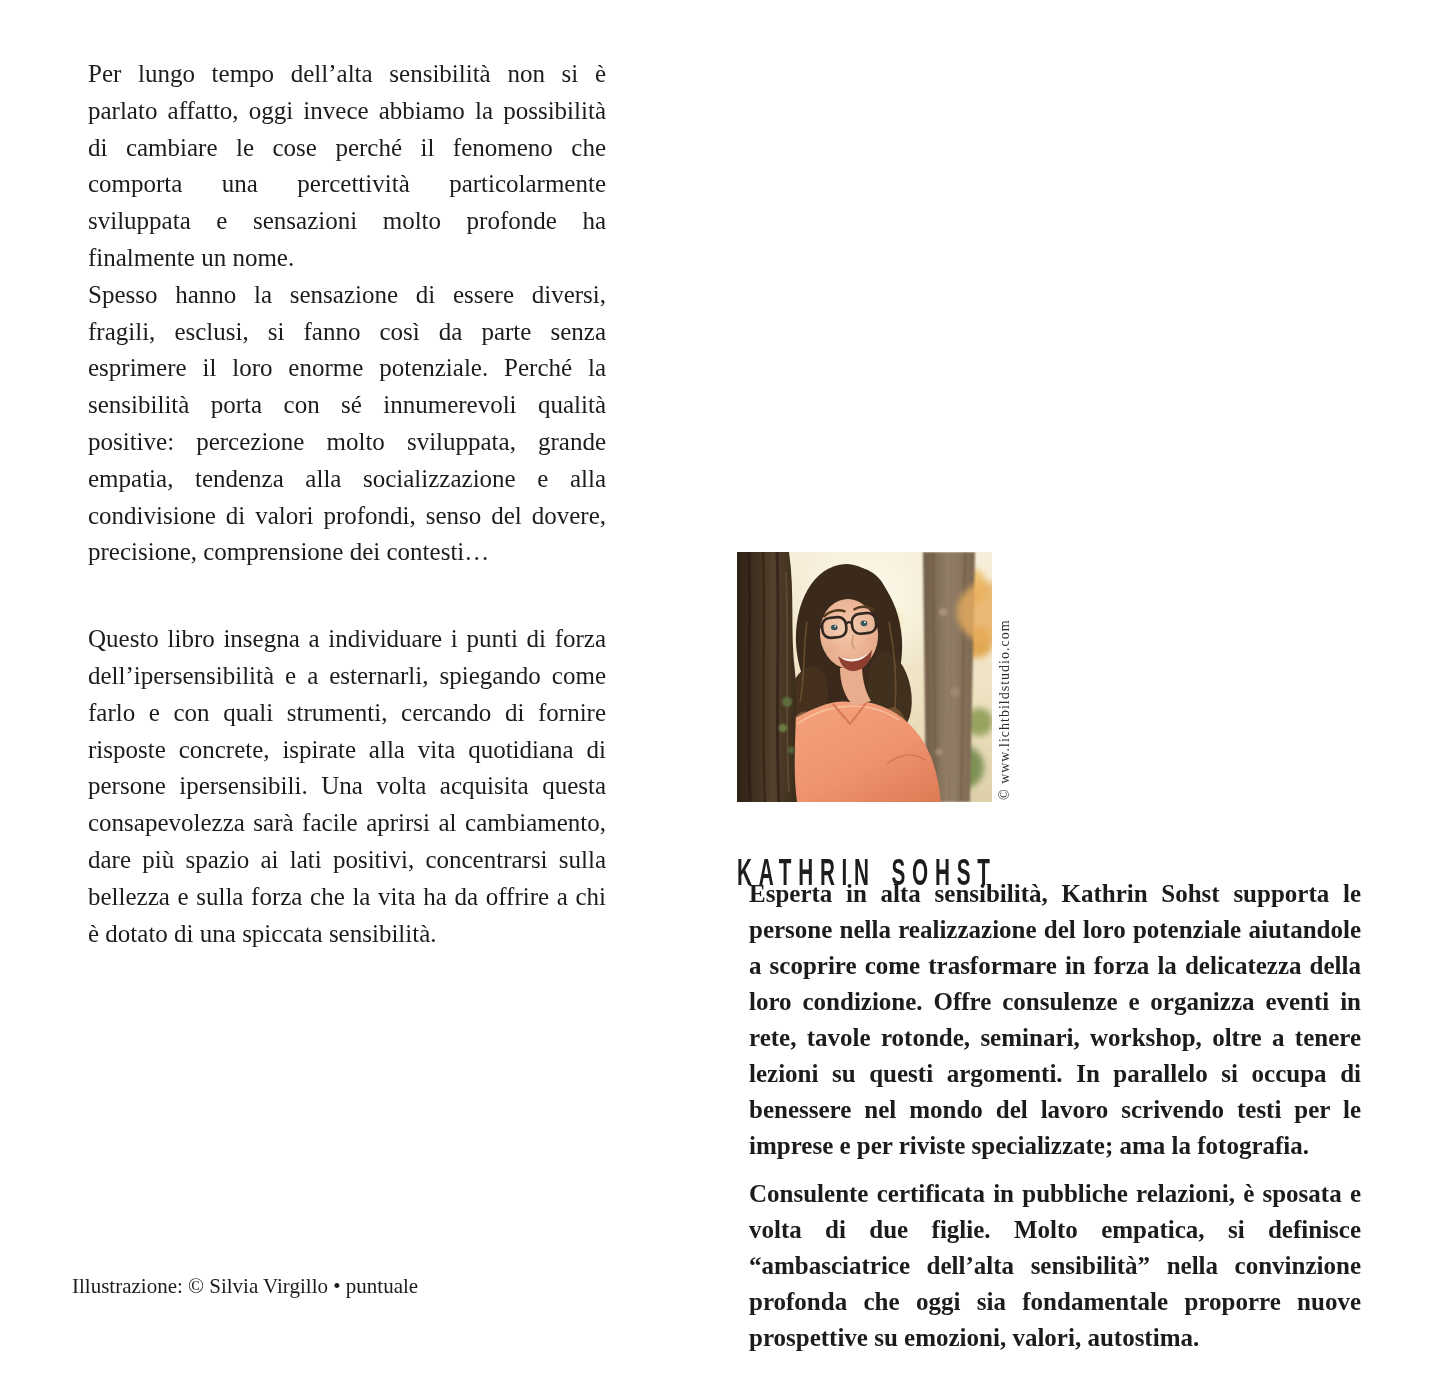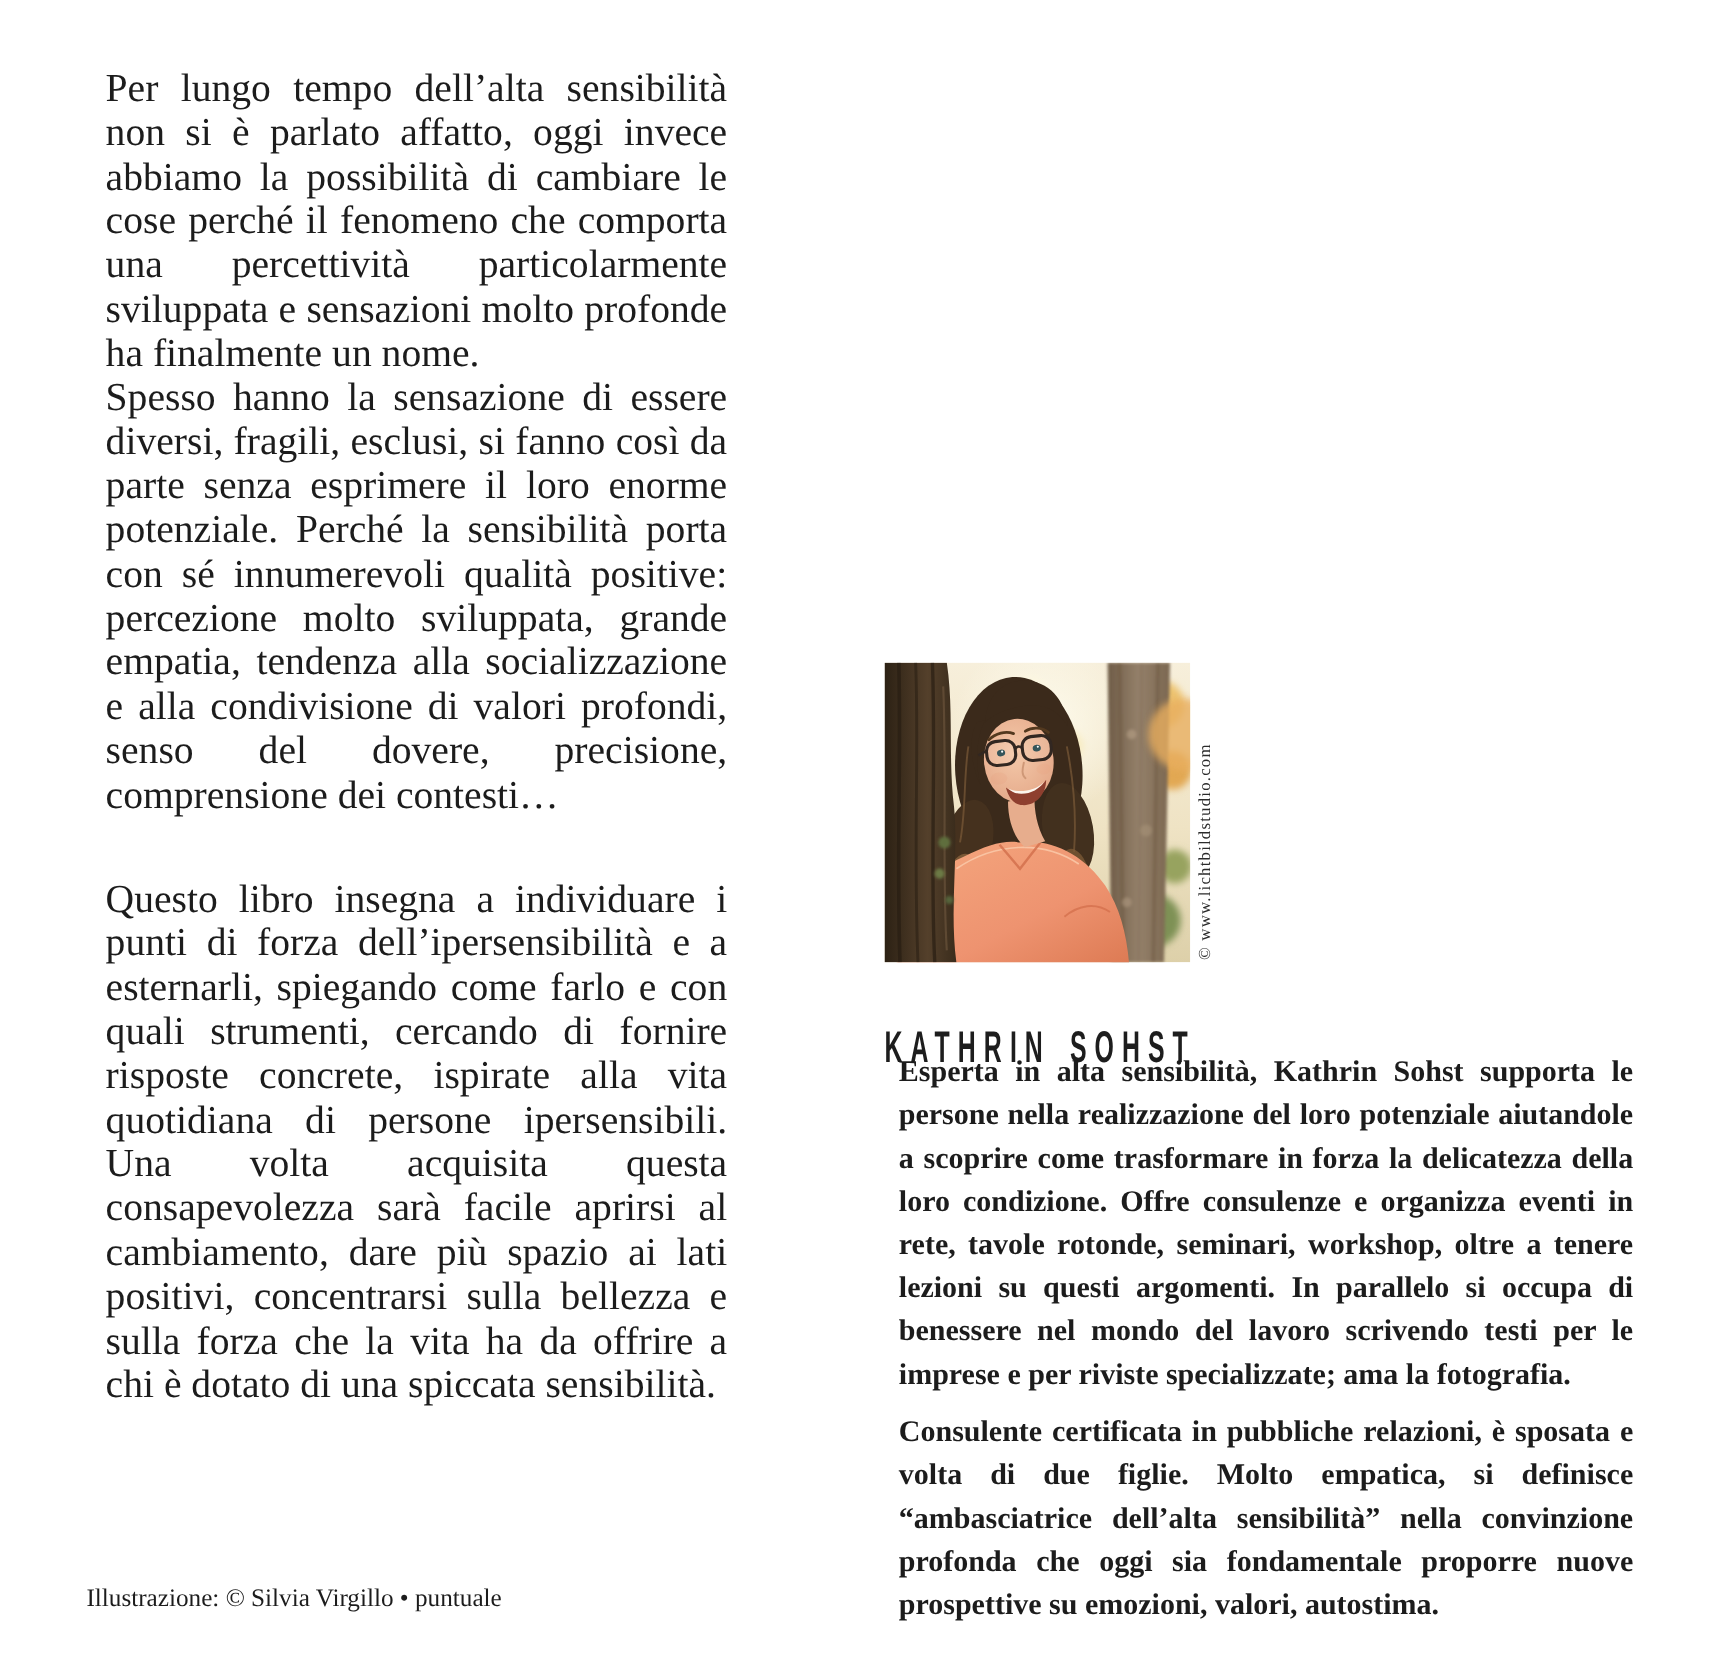--- a/index.html
+++ b/index.html
@@ -16,38 +16,38 @@
     color: #1c1c1c;
     -webkit-font-smoothing: antialiased;
   }
 
   
   .left-col {
     position: absolute;
     left: 88px;
     top: 56px;
     width: 518px;
-    font-size: 33px;
+    font-size: 25px;
     line-height: 36.8px;
     text-align: justify;
     hyphens: auto;
   }
   .left-col p { margin: 0; }
   .left-col p.gap-before { margin-top: 50px; }
 
   .credits {
     position: absolute;
     left: 72px;
     top: 1270px;
     font-size: 21px;
     line-height: 33px;
     text-align: left;
     color: #1c1c1c;
   }
-  .credits div { white-space: nowrap; margin-top: 45px; }
+  .credits div { white-space: nowrap; }
 
   
   .photo-wrap {
     position: absolute;
     left: 737px;
     top: 552px;
     width: 255px;
     height: 250px;
     overflow: hidden;
   }

